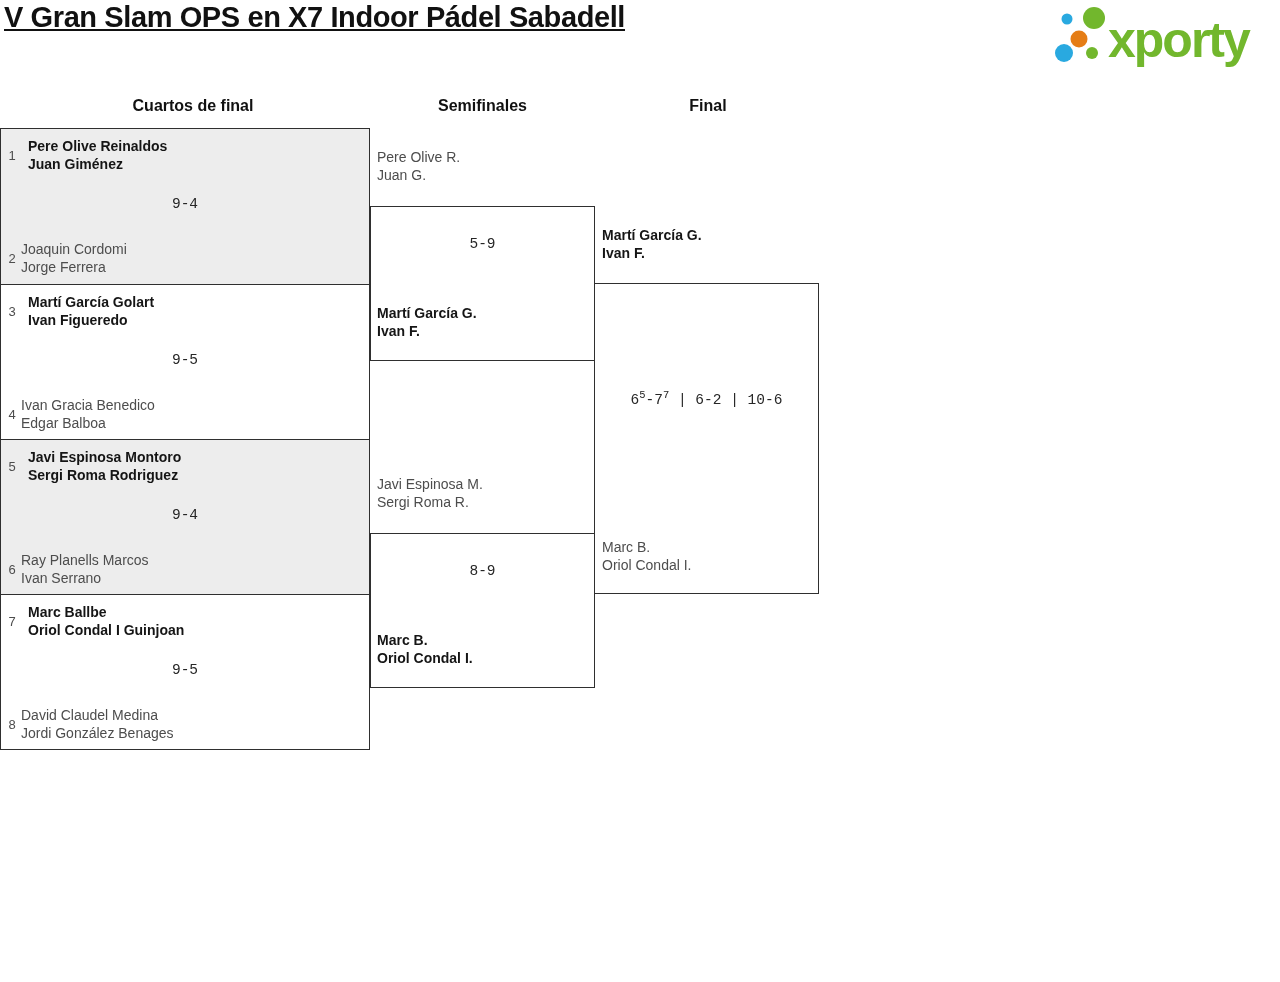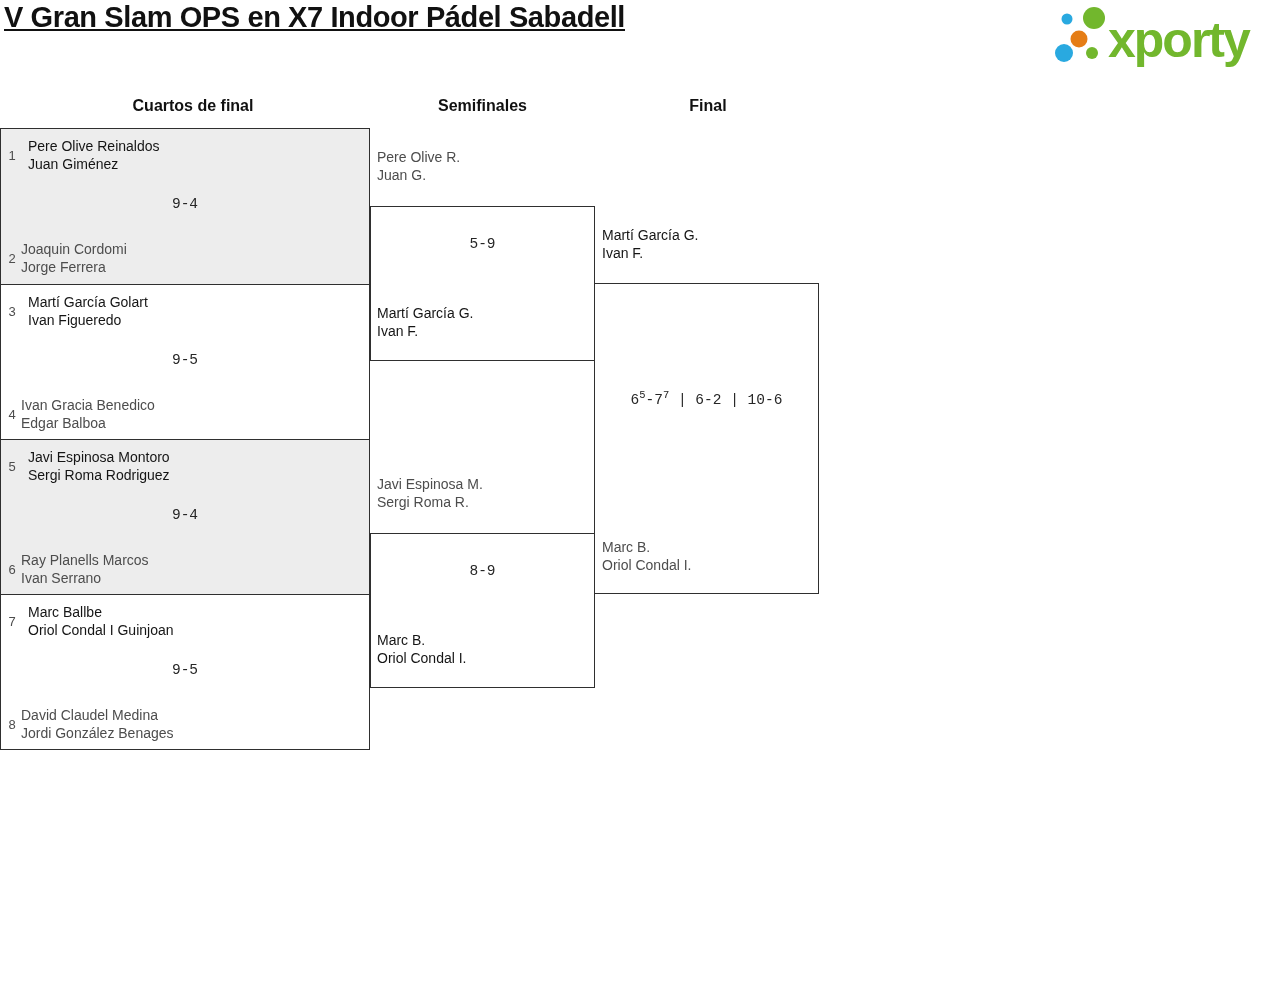--- a/index.html
+++ b/index.html
@@ -33,21 +33,21 @@
   }
   .qf-row{position:absolute;left:0;right:0;height:155px;box-sizing:border-box;}
   .qf-row.r0{top:0;}
   .qf-row.r1{top:155px;border-top:1.5px solid #2f2f2f;}
   .qf-row.r2{top:310px;border-top:1.5px solid #2f2f2f;}
   .qf-row.r3{top:465px;border-top:1.5px solid #2f2f2f;}
   .qf-row.shaded{background:#ededed;}
 
   .team{font-size:14px;line-height:18px;white-space:nowrap;}
   .team span{display:block;}
-  .winner{font-weight:400;color:#151515;}
+  .winner{font-weight:700;color:#151515;}
   .loser{font-weight:400;color:#4d4d4d;}
   .seed{font-size:13px;line-height:18px;color:#4d4d4d;width:22px;text-align:center;}
   .score{font-size:14.5px;color:#262626;text-align:center;left:0;width:100%;font-family:Liberation Mono, monospace;}
 
   .team-a{left:27px;top:8px;}
   .team-b{left:20px;top:111px;}
   .seed-a{left:0;top:18px;}
   .seed-b{left:0;top:121px;}
   .qf-score{top:67px;}
 

